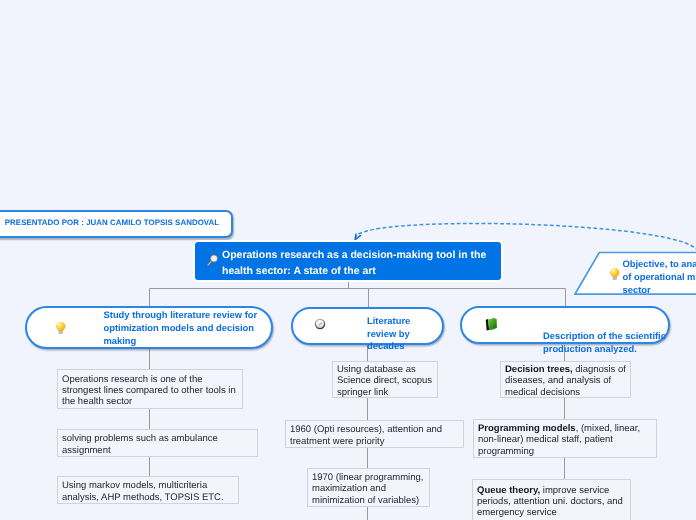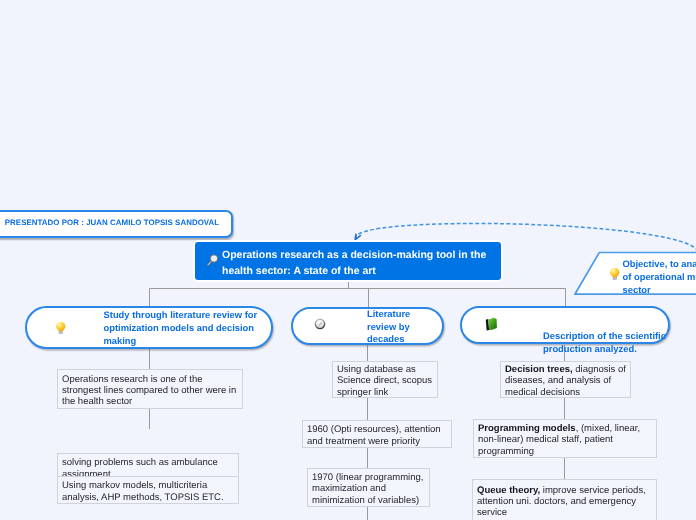--- a/index.html
+++ b/index.html
@@ -123,21 +123,21 @@
               <stop offset="55%" stop-color="#6e6e6e"></stop>
           <stop offset="100%" stop-color="#2c2c2c"></stop>
             </linearGradient>
           </defs>
         <circle cx="8" cy="8" r="7.1" fill="url(#cg2)"></circle>
         <circle cx="8" cy="7.7" r="5.5" fill="url(#cg1)"></circle>
         <line x1="8" y1="8" x2="10.1" y2="6.6" stroke="#6a6a6a" stroke-width="0.85" stroke-linecap="round"></line>
         <line x1="8" y1="8" x2="6.4" y2="11.0" stroke="#cf7f8d" stroke-width="0.85" stroke-linecap="round"></line>
       </svg>
       </span>
-    <span class="txt" style="margin-left:6px;width:95px;position:relative;top:1px;">Literature review by decades</span>
+    <span class="txt" style="margin-left:6px;width:95px;position:relative;top:8px;">Literature review by decades</span>
   </div>
 
   <div class="pill" id="pill2" style="left:460px;top:306px;width:210px;height:38px;border-radius:19px;padding-left:23px;">
     <span class="ico">
         <svg width="13" height="14" viewBox="0 0 13 14" style="position:relative;top:-1px">
         <defs>
             <linearGradient id="gb1" x1="0.05" y1="0.05" x2="0.95" y2="0.95">
           <stop offset="0%" stop-color="#7fcb52"></stop>
               <stop offset="35%" stop-color="#4cad22"></stop>
           <stop offset="100%" stop-color="#1c6508"></stop>
@@ -165,42 +165,42 @@
               </radialGradient>
             </defs>
         <rect x="4.2" y="9.5" width="3.6" height="3.3" rx="0.35" fill="#c3c3c3" stroke="#8f8f8f" stroke-width="0.45"></rect>
         <path d="M6 0.7 C3.0 0.7 1.1 2.9 1.1 5.4 C1.1 7.1 2.4 8.2 3.3 9.3 C3.8 9.9 4.1 10.2 4.2 10.5 L7.8 10.5 C7.9 10.2 8.2 9.9 8.7 9.3 C9.6 8.2 10.9 7.1 10.9 5.4 C10.9 2.9 9.0 0.7 6 0.7 Z" fill="url(#bg1)"></path>
       </svg></span>
       <span class="txt" style="margin-left:2px;width:139px;flex:0 0 139px;position:relative;top:1px;">Objective, to analyze the use of operational models in health sector</span>
     </div>
   </div>
 
   <div class="leaf" style="left:57px;top:369px;width:186px;height:40px;">
-      <span class="txt">Operations research is one of the strongest lines compared to other were in the health sector</span>
-    </div>
-  <div class="leaf" style="left:57px;top:453px;width:182px;height:28px;">
+      <span class="txt">Operations research is one of the strongest lines compared to other tools in the health sector</span>
+    </div>
+  <div class="leaf" style="left:57px;top:429px;width:201px;height:28px;">
       <span class="txt">solving problems such as ambulance assignment</span>
     </div>
   <div class="leaf" style="left:57px;top:476px;width:182px;height:28px;">
       <span class="txt">Using markov models, multicriteria analysis, AHP methods, TOPSIS ETC.</span>
     </div>
 
   <div class="leaf" style="left:316px;top:361px;width:106px;height:37px;margin-left:16px;">
       <span class="txt">Using database as Science direct, scopus springer link</span>
     </div>
-  <div class="leaf" style="left:302px;top:420px;width:150px;height:28px;">
+  <div class="leaf" style="left:285px;top:420px;width:179px;height:28px;">
       <span class="txt">1960 (Opti resources), attention and treatment were priority</span>
     </div>
   <div class="leaf" style="left:307px;top:468px;width:123px;height:39px;">
       <span class="txt">1970 (linear programming, maximization and minimization of variables)</span>
     </div>
 
   <div class="leaf" style="left:500px;top:361px;width:131px;height:37px;">
       <span class="txt"><b>Decision trees,</b><span> diagnosis of diseases, and analysis of medical decisions</span></span>
     </div>
   <div class="leaf" style="left:473px;top:419px;width:184px;height:39px;">
       <span class="txt"><b>Programming models</b><span>, (mixed, linear, non-linear) medical staff, patient programming</span></span>
     </div>
-  <div class="leaf" style="left:472px;top:479px;width:185px;height:42px;">
+  <div class="leaf" style="left:472px;top:479px;width:159px;height:42px;">
       <span class="txt"><b>Queue theory,</b><span> improve service periods, attention uni. doctors, and emergency service</span></span>
     </div>
 
 </div>
 
 </body></html>

